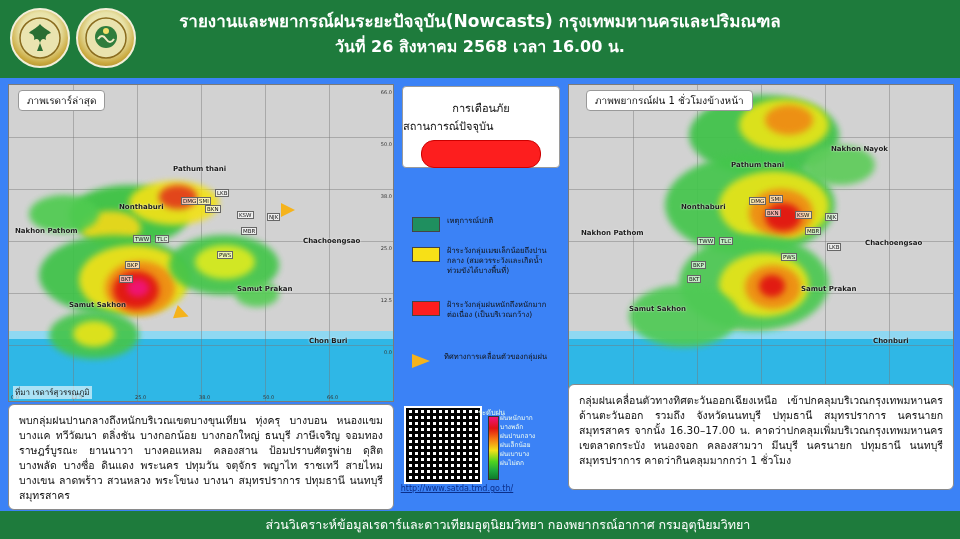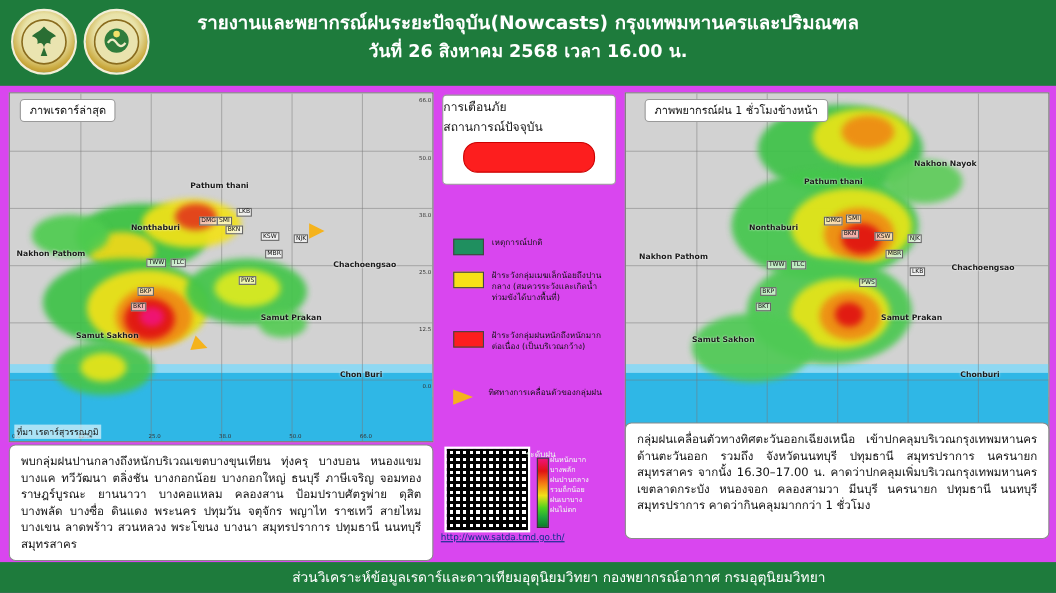--- a/index.html
+++ b/index.html
@@ -1,21 +1,21 @@
 <!DOCTYPE html>
 <html><head>
 <meta charset="utf-8">
 <style>
   html,body{margin:0;padding:0;}
   body{
     width:960px;height:539px;overflow:hidden;
     background:#1f7a3a;
     font-family:"DejaVu Sans","Liberation Sans",sans-serif;
   }
-  .page{position:relative;width:960px;height:539px;background:#d946ef;}
+  .page{position:relative;width:960px;height:539px;background:#3b82f6;}
 
   
   .header{position:absolute;left:0;top:0;width:960px;height:78px;background:#1e7b3c;}
   .logos{position:absolute;left:10px;top:8px;display:flex;gap:6px;}
   .logo{width:56px;height:56px;border-radius:50%;background:radial-gradient(circle at 50% 40%, #f3f0c8 0%, #e8e2a8 45%, #caa93e 70%, #8c6a1c 100%);
         border:2px solid #f2efd8;display:flex;align-items:center;justify-content:center;}
   .logo svg{display:block;}
   .header-title{position:absolute;left:110px;top:8px;width:740px;text-align:center;color:#ffffff;}
   .header-title .l1{font-size:17px;font-weight:bold;line-height:26px;}
   .header-title .l2{font-size:16px;font-weight:bold;line-height:26px;}
@@ -43,21 +43,21 @@
   .stn{position:absolute;font-size:5.5px;color:#111;background:rgba(255,255,255,.65);padding:0 1px;border:.5px solid #666;}
 
   .blob{position:absolute;border-radius:50%;filter:blur(3px);opacity:.92;}
   .arrow{position:absolute;width:0;height:0;border-top:7px solid transparent;border-bottom:7px solid transparent;border-left:14px solid #f5b31c;}
 
   .credit{position:absolute;bottom:2px;left:4px;font-size:8px;color:#111;background:rgba(255,255,255,.6);padding:0 2px;}
 
   
   .mid{position:absolute;left:398px;top:84px;width:164px;height:316px;}
   .warnbox{position:absolute;left:4px;top:2px;width:156px;height:80px;background:#ffffff;border:1px solid #9a9a9a;border-radius:4px;}
-  .warnbox .t1{text-align:left;font-size:11px;color:#111;margin-top:1px;}
+  .warnbox .t1{text-align:center;font-size:11px;color:#111;margin-top:12px;}
   .warnbox .t2{text-align:left;font-size:11px;color:#111;}
   .warn-swatch{margin:5px auto 0;width:118px;height:26px;background:#fd1e1e;border-radius:13px;border:1px solid #c00;}
 
   .legend-title{position:absolute;left:0;top:112px;width:164px;text-align:center;font-size:10px;color:#111;}
   .legend-row{position:absolute;left:14px;display:flex;gap:7px;align-items:flex-start;}
   .legend-chip{width:26px;height:13px;border:1px solid #444;flex:0 0 auto;margin-top:1px;}
   .legend-text{font-size:7.5px;line-height:10px;color:#111;width:108px;}
   .legend-arrow{width:0;height:0;border-top:7px solid transparent;border-bottom:7px solid transparent;border-left:18px solid #f5b31c;margin-top:2px;}
 
   
@@ -283,21 +283,21 @@
 
   <div class="midbot">
     <div class="qr"></div>
     <a class="qr-url" href="#">http://www.satda.tmd.go.th/</a>
     <div class="cbar-title">ระดับฝน</div>
     <div class="cbar"></div>
     <div class="cbar-labels">
       <div>ฝนหนักมาก</div>
       <div>บางพลัก</div>
       <div>ฝนปานกลาง</div>
-      <div>รวมถ็กน้อย</div>
+      <div>ฝนเล็กน้อย</div>
       <div>ฝนเบาบาง</div>
       <div>ฝนไม่ตก</div>
     </div>
   </div>
 
   <div class="footline"></div>
   <div class="footer">
     <span>ส่วนวิเคราะห์ข้อมูลเรดาร์และดาวเทียมอุตุนิยมวิทยา   กองพยากรณ์อากาศ   กรมอุตุนิยมวิทยา</span>
   </div>
 

